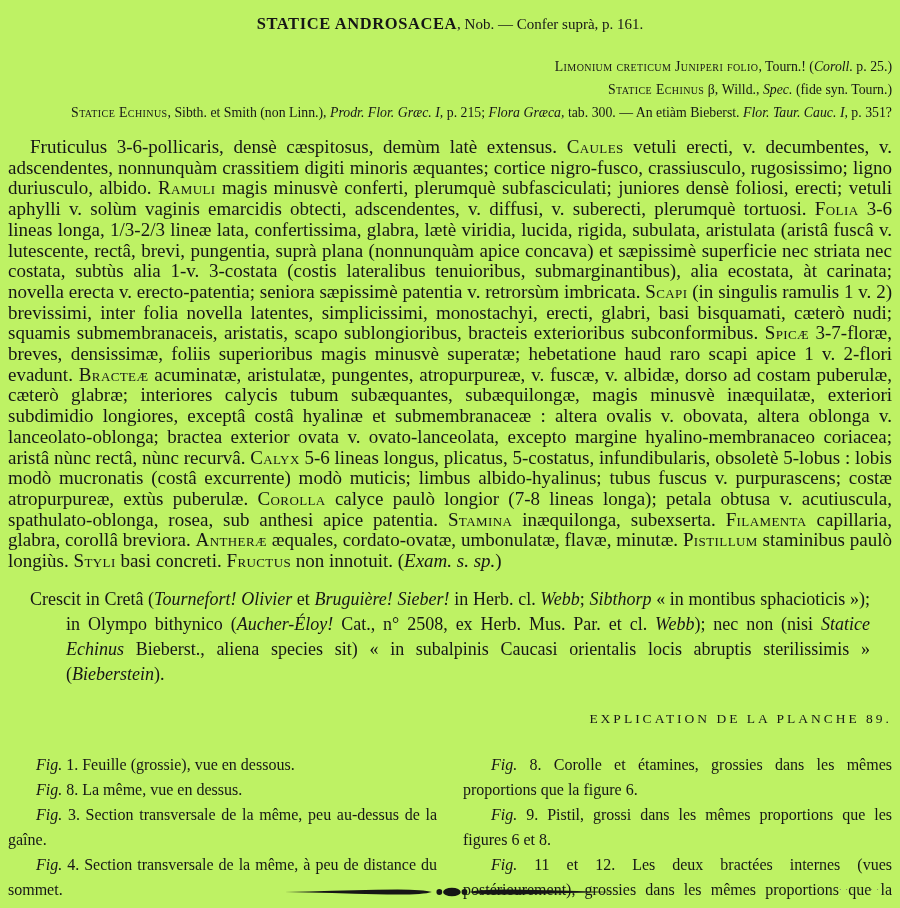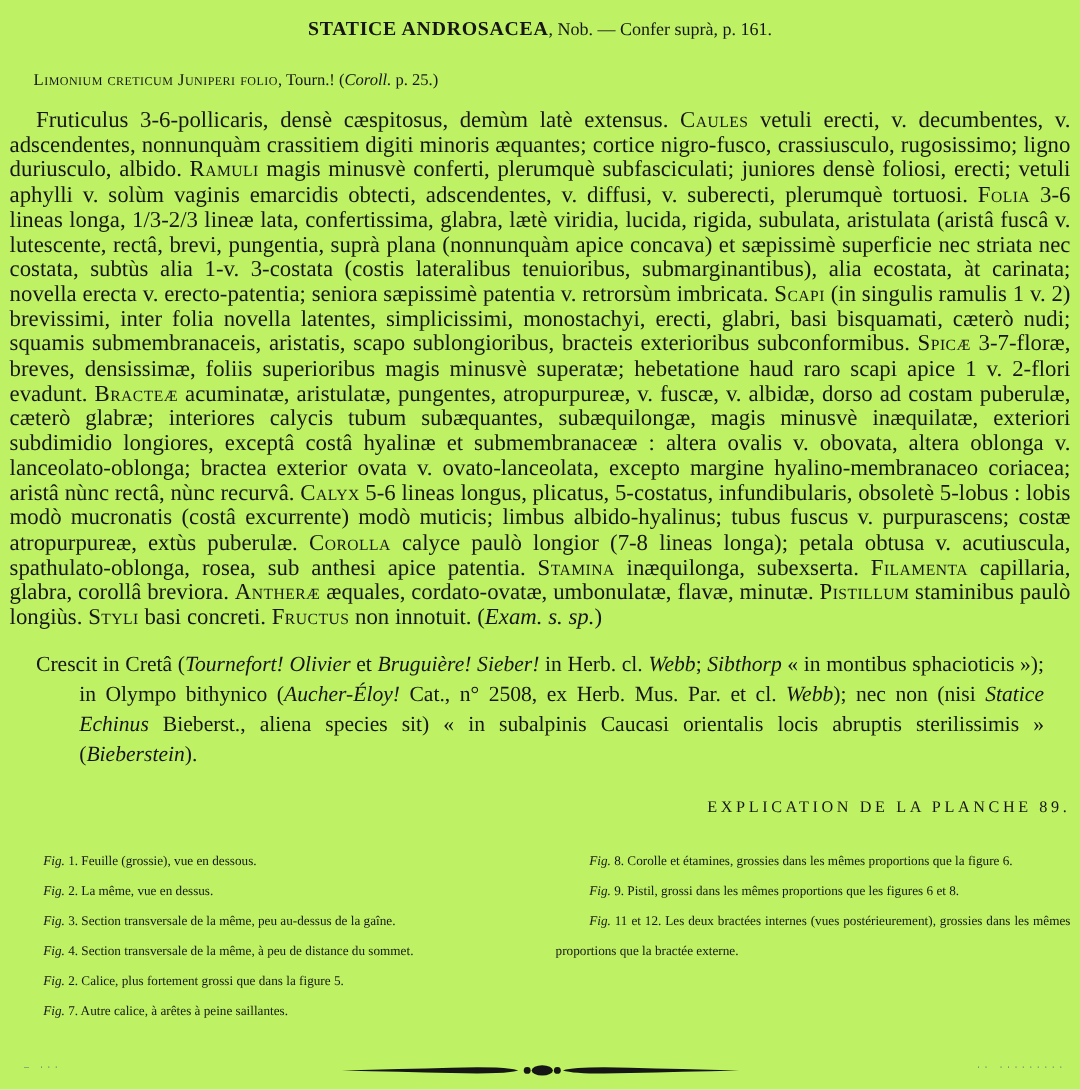--- a/index.html
+++ b/index.html
@@ -19,21 +19,21 @@
   .seg-sc{font-variant:small-caps;letter-spacing:0.4px;}
 
   .title{
     margin:0;text-align:center;
     font-size:15px;font-weight:normal;
     white-space:nowrap;
   }
   .title b{font-size:16.5px;letter-spacing:0.6px;font-weight:bold;}
 
   .synonymy{margin-top:21px;font-size:13.8px;line-height:23px;}
-  .synonymy p{margin:0;text-indent:20px;}
+  .synonymy p{margin:0;text-indent:20px;text-align:right;}
 
   .description{
     margin:13px 0 0 0;
     font-size:19px;line-height:20.7px;
     text-align:justify;text-indent:22px;
   }
 
   .habitat{
     margin:15px 22px 0 22px;
     font-size:18px;line-height:25px;
@@ -43,21 +43,21 @@
 
   .plate-heading{
     margin:24px 0 0 0;text-align:right;
     font-size:13.5px;font-weight:normal;
     letter-spacing:3px;
   }
 
   .figures{display:flex;gap:26px;margin-top:25px;}
   .fig-col{flex:1 1 0;}
   .fig-col p{
-    margin:0;font-size:11px;line-height:25px;
+    margin:0;font-size:16px;line-height:25px;
     text-align:justify;text-indent:28px;
   }
 
   .ornament{
     position:absolute;left:283px;bottom:8px;
     width:335px;height:16px;
   }
   .ornament svg{display:block;width:100%;height:100%;}
   .artifact{
     position:absolute;bottom:14px;
@@ -69,32 +69,34 @@
 </style>
 </head>
 <body>
 
 <div class="page">
 
   <h1 class="title"><b>STATICE ANDROSACEA</b><span>, Nob. — Confer suprà, p. 161.</span></h1>
 
   <div class="synonymy">
     <p><span class="seg-sc">Limonium creticum Juniperi folio</span><span class="seg-n">, Tourn.! (</span><span class="seg-i">Coroll.</span><span class="seg-n"> p. 25.)</span></p>
+    <p><span class="seg-sc">Statice Echinus</span><span class="seg-n"> β, Willd., </span><span class="seg-i">Spec.</span><span class="seg-n"> (fide syn. Tourn.)</span></p>
+    <p><span class="seg-sc">Statice Echinus</span><span class="seg-n">, Sibth. et Smith (non Linn.), </span><span class="seg-i">Prodr. Flor. Græc. I,</span><span class="seg-n"> p. 215; </span><span class="seg-i">Flora Græca,</span><span class="seg-n"> tab. 300. — An etiàm Bieberst. </span><span class="seg-i">Flor. Taur. Cauc. I,</span><span class="seg-n"> p. 351?</span></p>
   </div>
 
   <p class="description"><span class="seg-n">Fruticulus 3-6-pollicaris, densè cæspitosus, demùm latè extensus. </span><span class="seg-sc">Caules</span><span class="seg-n"> vetuli erecti, v. decumbentes, v. adscendentes, nonnunquàm crassitiem digiti minoris æquantes; cortice nigro-fusco, crassiusculo, rugosissimo; ligno duriusculo, albido. </span><span class="seg-sc">Ramuli</span><span class="seg-n"> magis minusvè conferti, plerumquè subfasciculati; juniores densè foliosi, erecti; vetuli aphylli v. solùm vaginis emarcidis obtecti, adscendentes, v. diffusi, v. suberecti, plerumquè tortuosi. </span><span class="seg-sc">Folia</span><span class="seg-n"> 3-6 lineas longa, 1/3-2/3 lineæ lata, confertissima, glabra, lætè viridia, lucida, rigida, subulata, aristulata (aristâ fuscâ v. lutescente, rectâ, brevi, pungentia, suprà plana (nonnunquàm apice concava) et sæpissimè superficie nec striata nec costata, subtùs alia 1-v. 3-costata (costis lateralibus tenuioribus, submarginantibus), alia ecostata, àt carinata; novella erecta v. erecto-patentia; seniora sæpissimè patentia v. retrorsùm imbricata. </span><span class="seg-sc">Scapi</span><span class="seg-n"> (in singulis ramulis 1 v. 2) brevissimi, inter folia novella latentes, simplicissimi, monostachyi, erecti, glabri, basi bisquamati, cæterò nudi; squamis submembranaceis, aristatis, scapo sublongioribus, bracteis exterioribus subconformibus. </span><span class="seg-sc">Spicæ</span><span class="seg-n"> 3-7-floræ, breves, densissimæ, foliis superioribus magis minusvè superatæ; hebetatione haud raro scapi apice 1 v. 2-flori evadunt. </span><span class="seg-sc">Bracteæ</span><span class="seg-n"> acuminatæ, aristulatæ, pungentes, atropurpureæ, v. fuscæ, v. albidæ, dorso ad costam puberulæ, cæterò glabræ; interiores calycis tubum subæquantes, subæquilongæ, magis minusvè inæquilatæ, exteriori subdimidio longiores, exceptâ costâ hyalinæ et submembranaceæ : altera ovalis v. obovata, altera oblonga v. lanceolato-oblonga; bractea exterior ovata v. ovato-lanceolata, excepto margine hyalino-membranaceo coriacea; aristâ nùnc rectâ, nùnc recurvâ. </span><span class="seg-sc">Calyx</span><span class="seg-n"> 5-6 lineas longus, plicatus, 5-costatus, infundibularis, obsoletè 5-lobus : lobis modò mucronatis (costâ excurrente) modò muticis; limbus albido-hyalinus; tubus fuscus v. purpurascens; costæ atropurpureæ, extùs puberulæ. </span><span class="seg-sc">Corolla</span><span class="seg-n"> calyce paulò longior (7-8 lineas longa); petala obtusa v. acutiuscula, spathulato-oblonga, rosea, sub anthesi apice patentia. </span><span class="seg-sc">Stamina</span><span class="seg-n"> inæquilonga, subexserta. </span><span class="seg-sc">Filamenta</span><span class="seg-n"> capillaria, glabra, corollâ breviora. </span><span class="seg-sc">Antheræ</span><span class="seg-n"> æquales, cordato-ovatæ, umbonulatæ, flavæ, minutæ. </span><span class="seg-sc">Pistillum</span><span class="seg-n"> staminibus paulò longiùs. </span><span class="seg-sc">Styli</span><span class="seg-n"> basi concreti. </span><span class="seg-sc">Fructus</span><span class="seg-n"> non innotuit. (</span><span class="seg-i">Exam. s. sp.</span><span class="seg-n">)</span></p>
 
   <p class="habitat"><span class="seg-n">Crescit in Cretâ (</span><span class="seg-i">Tournefort! Olivier</span><span class="seg-n"> et </span><span class="seg-i">Bruguière! Sieber!</span><span class="seg-n"> in Herb. cl. </span><span class="seg-i">Webb</span><span class="seg-n">; </span><span class="seg-i">Sibthorp</span><span class="seg-n"> « in montibus sphacioticis »); in Olympo bithynico (</span><span class="seg-i">Aucher-Éloy!</span><span class="seg-n"> Cat., n° 2508, ex Herb. Mus. Par. et cl. </span><span class="seg-i">Webb</span><span class="seg-n">); nec non (nisi </span><span class="seg-i">Statice Echinus</span><span class="seg-n"> Bieberst., aliena species sit) « in subalpinis Caucasi orientalis locis abruptis sterilissimis » (</span><span class="seg-i">Bieberstein</span><span class="seg-n">).</span></p>
 
   <h2 class="plate-heading">EXPLICATION DE LA PLANCHE 89.</h2>
 
   <div class="figures">
     <div class="fig-col">
       <p><span class="seg-i">Fig.</span><span class="seg-n"> 1. Feuille (grossie), vue en dessous.</span></p>
-      <p><span class="seg-i">Fig.</span><span class="seg-n"> 2. La même, vue en dessus.</span></p>
+      <p><span class="seg-i">Fig.</span><span class="seg-n"> 8. La même, vue en dessus.</span></p>
       <p><span class="seg-i">Fig.</span><span class="seg-n"> 3. Section transversale de la même, peu au-dessus de la gaîne.</span></p>
       <p><span class="seg-i">Fig.</span><span class="seg-n"> 4. Section transversale de la même, à peu de distance du sommet.</span></p>
       <p><span class="seg-i">Fig.</span><span class="seg-n"> 2. Calice, plus fortement grossi que dans la figure 5.</span></p>
       <p><span class="seg-i">Fig.</span><span class="seg-n"> 7. Autre calice, à arêtes à peine saillantes.</span></p>
     </div>
     <div class="fig-col">
       <p><span class="seg-i">Fig.</span><span class="seg-n"> 8. Corolle et étamines, grossies dans les mêmes proportions que la figure 6.</span></p>
       <p><span class="seg-i">Fig.</span><span class="seg-n"> 9. Pistil, grossi dans les mêmes proportions que les figures 6 et 8.</span></p>
       <p><span class="seg-i">Fig.</span><span class="seg-n"> 11 et 12. Les deux bractées internes (vues postérieurement), grossies dans les mêmes proportions que la bractée externe.</span></p>
     </div>

